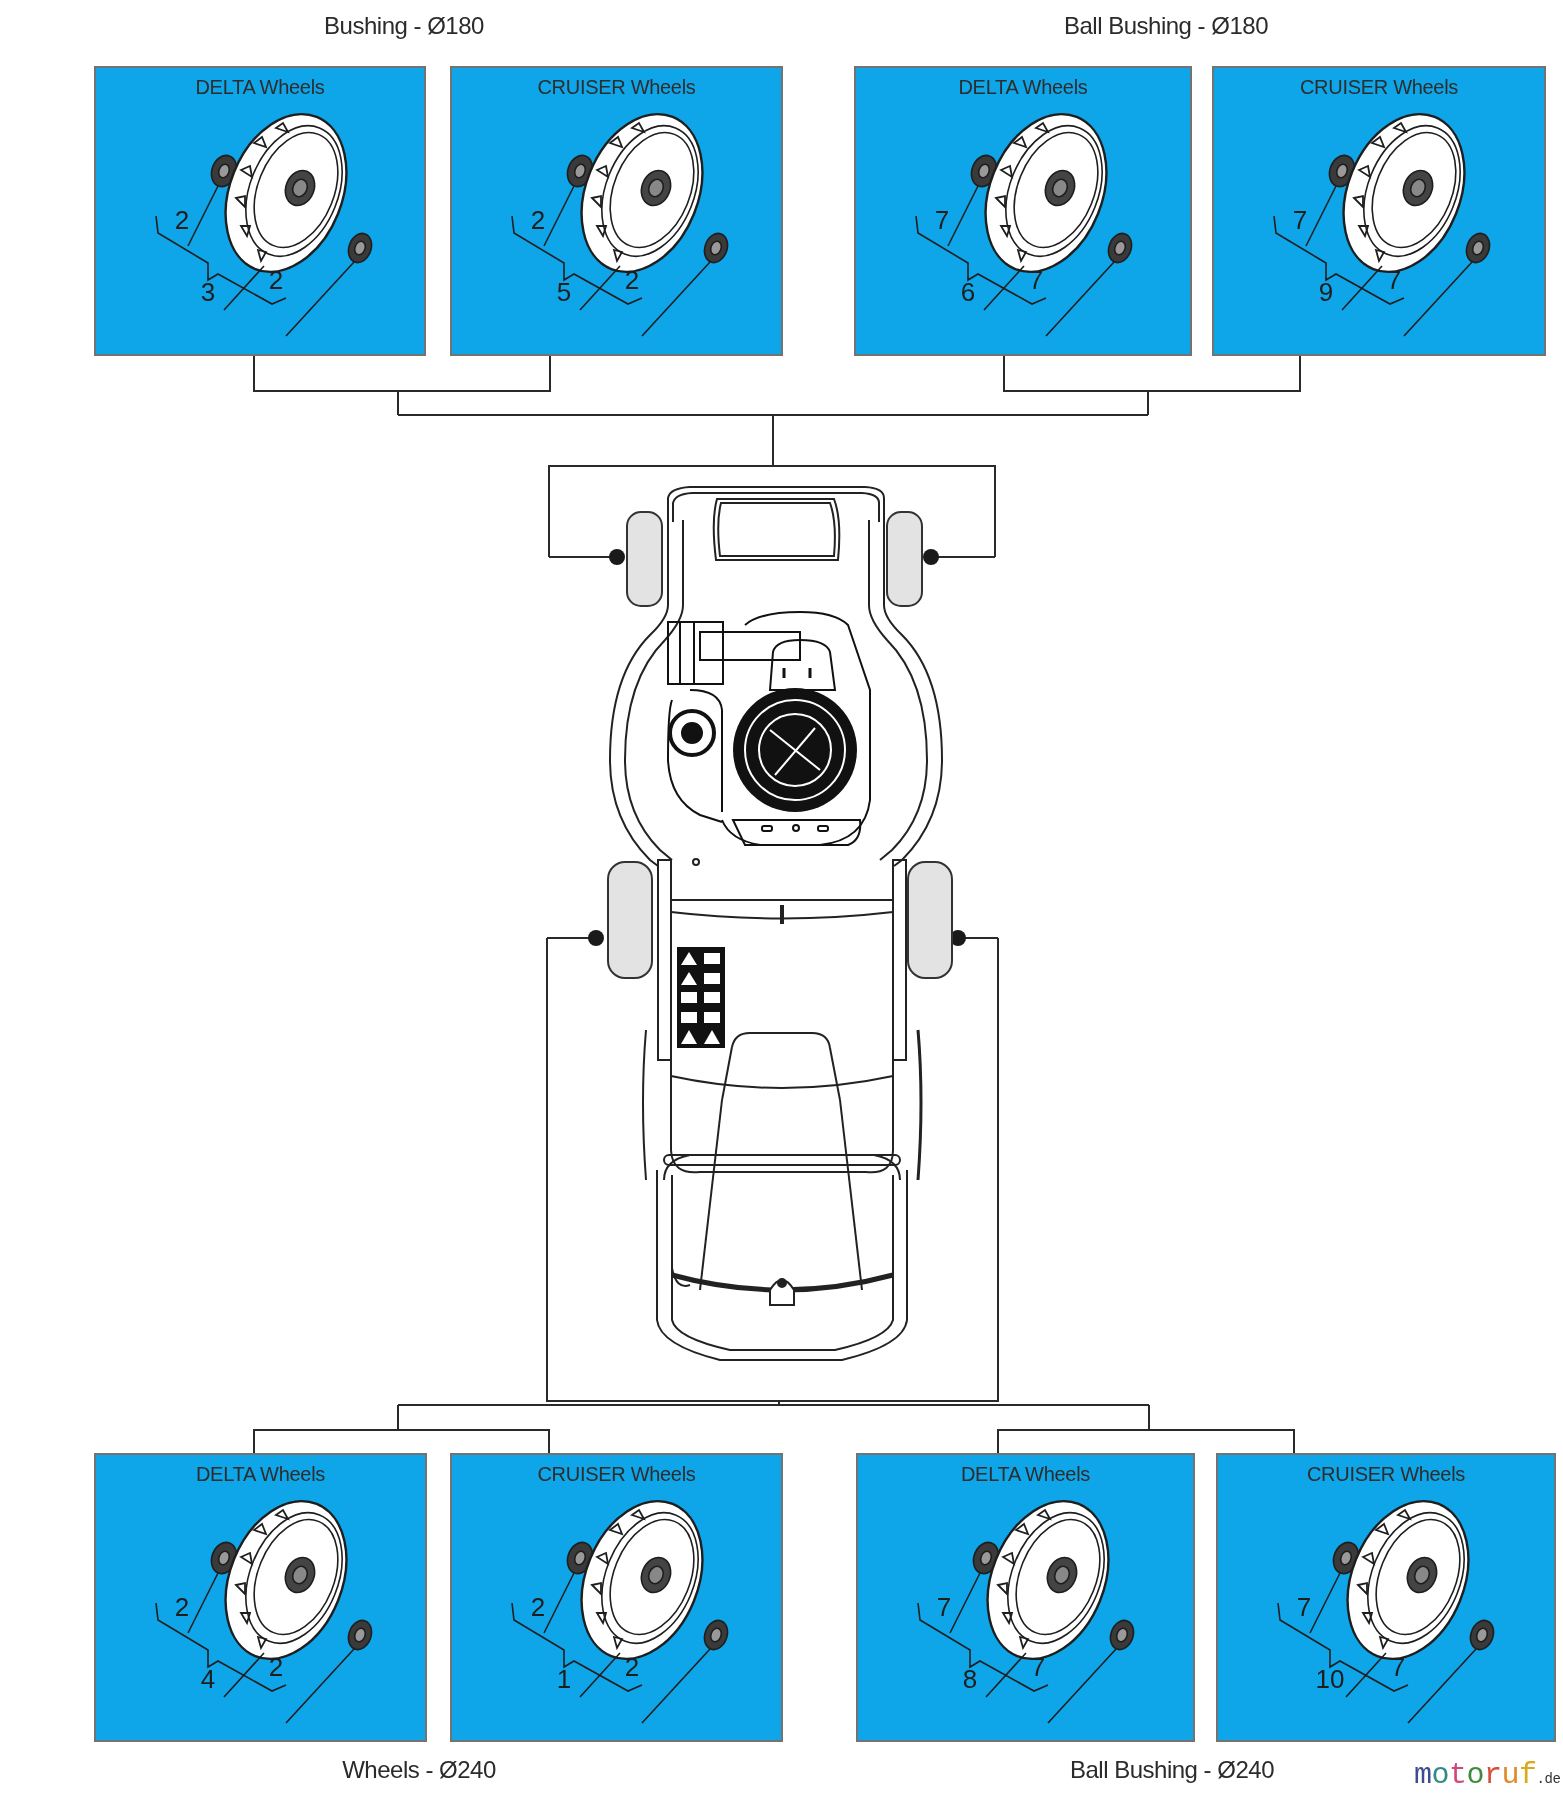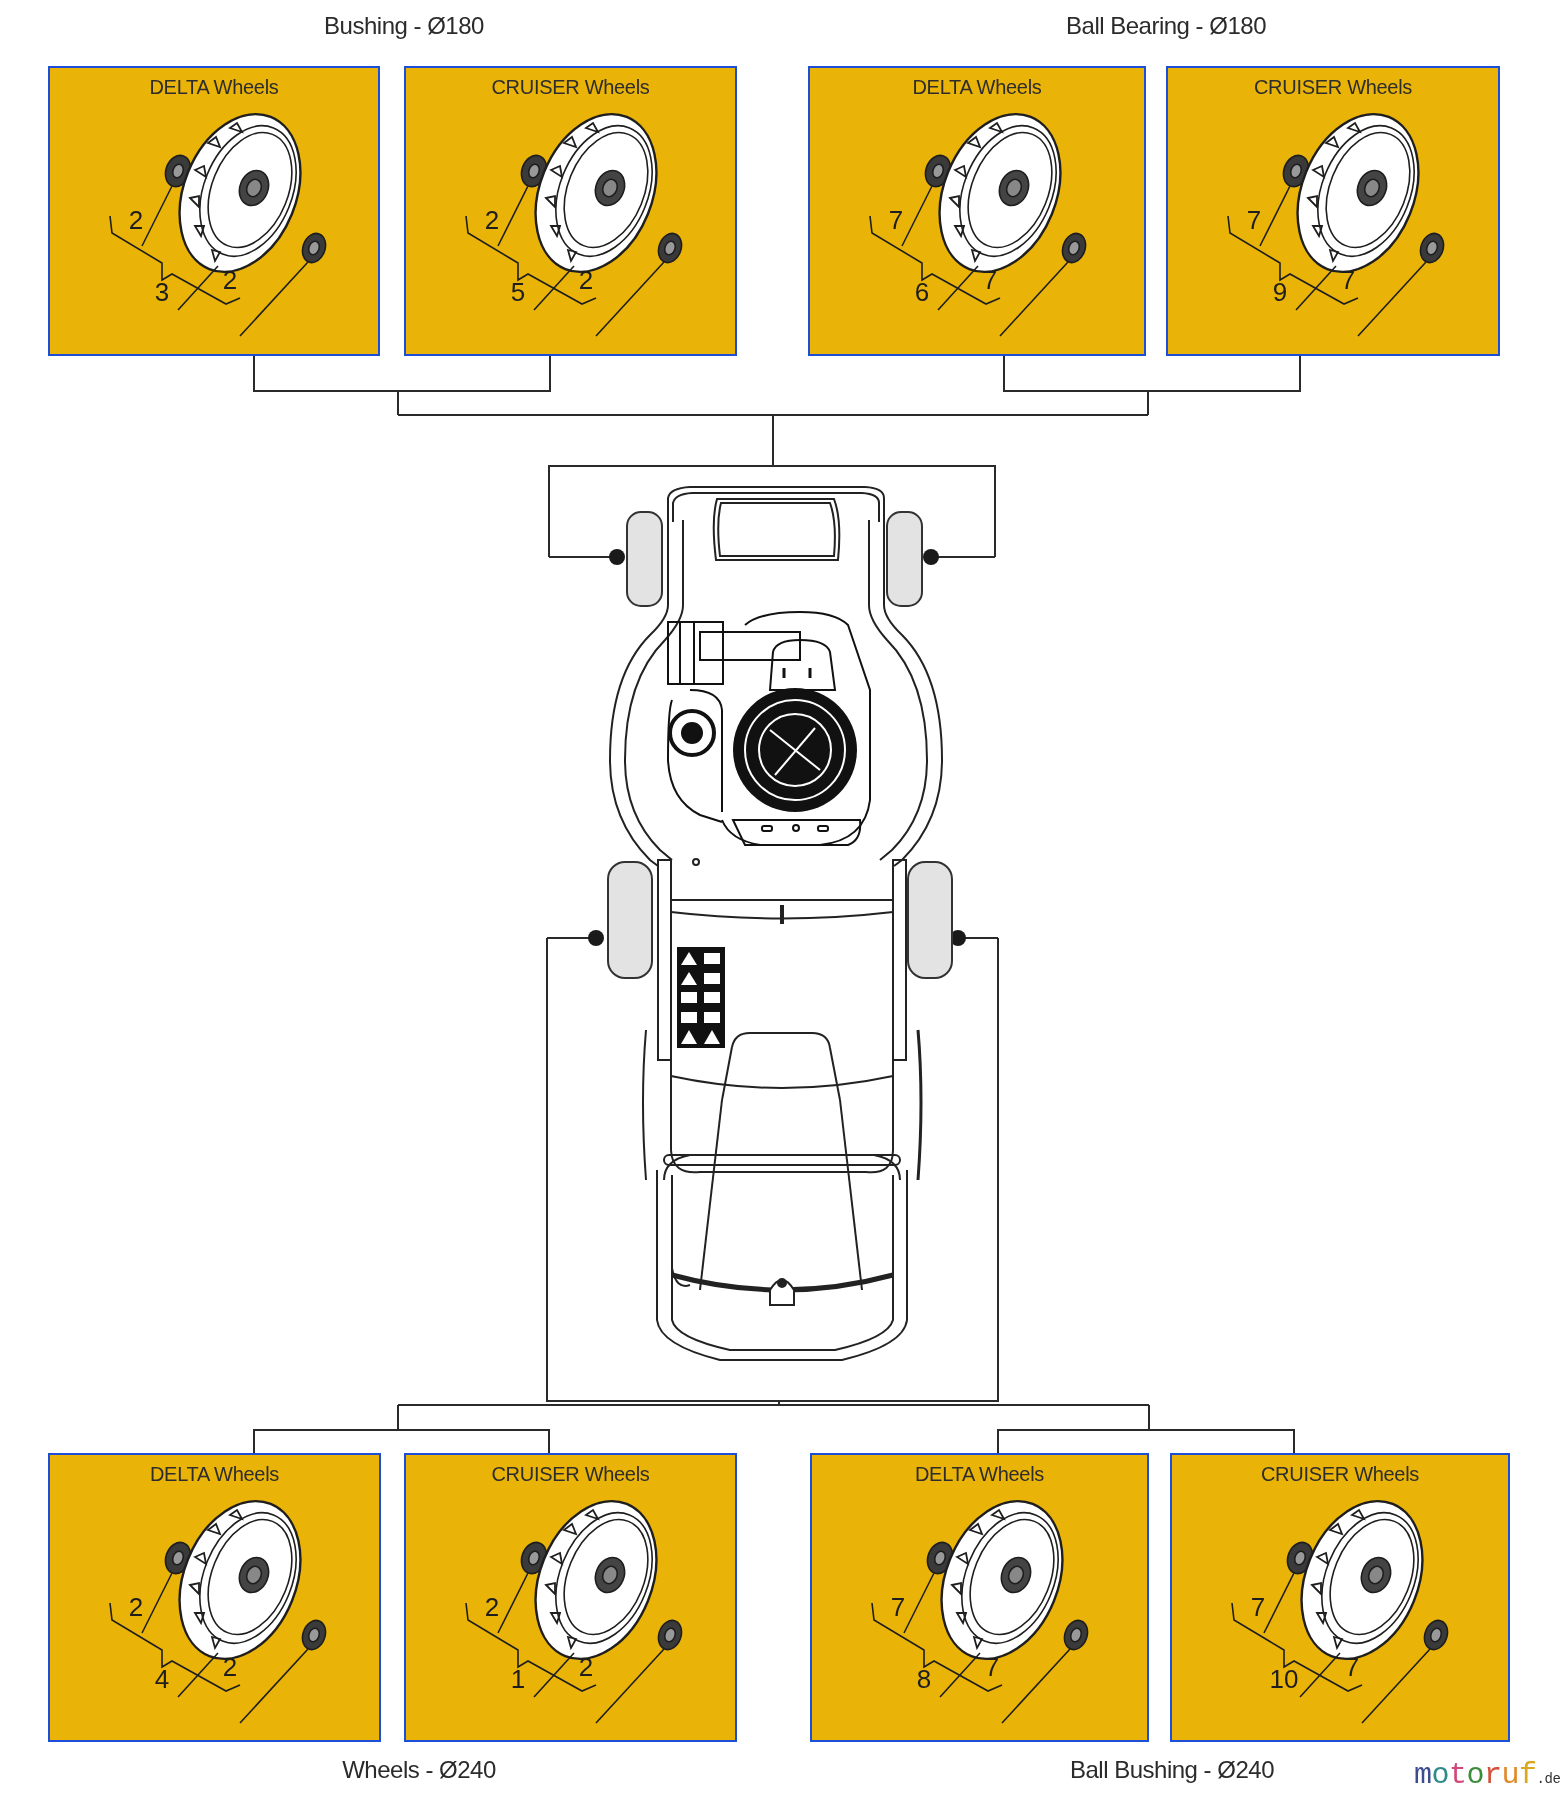--- a/index.html
+++ b/index.html
@@ -1,35 +1,35 @@
 <!DOCTYPE html>
 <html><head>
 <meta charset="utf-8">
 <style>
   html, body { margin: 0; padding: 0; background: #ffffff; }
   body { width: 1563px; height: 1800px; position: relative; overflow: hidden;
          font-family: "DejaVu Sans", sans-serif; color: #222; }
   .group-title { position: absolute; font-family: "Liberation Sans", sans-serif; font-size: 24px;
                  color: #2b2b2b; transform: translateX(-50%); white-space: nowrap; letter-spacing: -0.5px; }
-  .panel { position: absolute; border: 2px solid #1d4ed8; background: #eab308; box-sizing: border-box; }
+  .panel { position: absolute; border: 2px solid #737373; background: #0ea5e9; box-sizing: border-box; margin-left: 46px; }
   .panel-title { position: absolute; left: 0; right: 0; top: 8px; text-align: center;
                  font-family: "Liberation Sans", sans-serif; font-size: 20px; color: #2d2d2d; letter-spacing: -0.3px; }
   .panel svg { position: absolute; left: 0; top: 0; }
   .callout { position: absolute; font-family: "Liberation Sans", sans-serif; font-size: 26px; color: #1e1e1e;
              transform: translate(-50%, -50%); line-height: 1; }
   #wires { position: absolute; left: 0; top: 0; }
   .watermark { position: absolute; left: 1414px; top: 1758px; font-family: Liberation Mono, monospace;
                font-size: 30px; letter-spacing: -0.5px; white-space: nowrap; }
   .watermark .tld { font-size: 14px; color: #333; }
 </style>
 </head>
 <body>
 
 <div class="group-title" style="left:404px; top:12px;">Bushing - Ø180</div>
-<div class="group-title" style="left:1166px; top:12px;">Ball Bearing - Ø180</div>
+<div class="group-title" style="left:1166px; top:12px;">Ball Bushing - Ø180</div>
 <div class="group-title" style="left:419px; top:1756px;">Wheels - Ø240</div>
 <div class="group-title" style="left:1172px; top:1756px;">Ball Bushing - Ø240</div>
 
 <svg id="wires" width="1563" height="1800" viewBox="0 0 1563 1800">
   <g stroke="#2a2a2a" stroke-width="2" fill="none">
 
     <polyline points="254,356 254,391 550,391 550,356"></polyline>
     <polyline points="1004,356 1004,391 1300,391 1300,356"></polyline>
     <line x1="398" y1="391" x2="398" y2="415"></line>
     <line x1="1148" y1="391" x2="1148" y2="415"></line>

